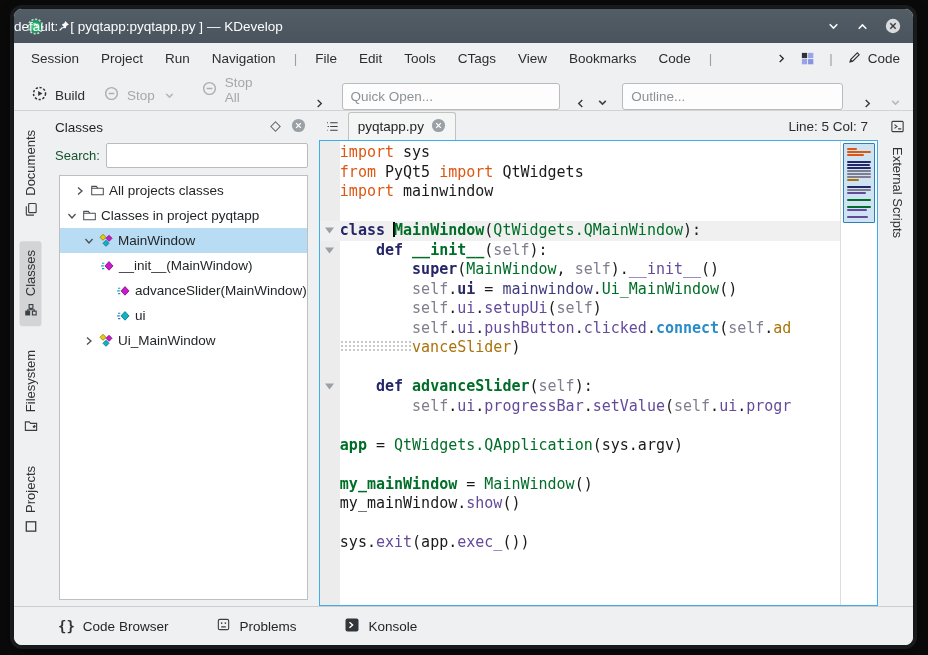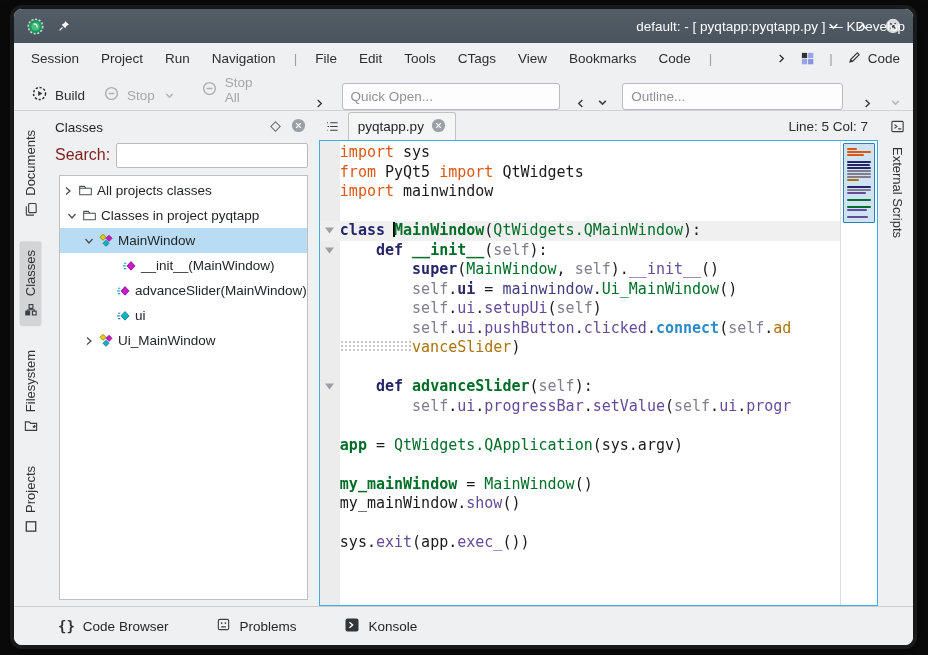--- a/index.html
+++ b/index.html
@@ -13,21 +13,21 @@
     border-radius:9px;overflow:hidden;display:flex;flex-direction:column;
     background:var(--chrome);border:1px solid #15181b;
     box-shadow:0 0 0 3px rgba(40,42,46,.55), 0 4px 14px rgba(0,0,0,.65);
   }
   
   #titlebar{
     height:34px;flex:0 0 auto;display:flex;align-items:center;position:relative;
     background:linear-gradient(#525d66,var(--titlebar));color:#fcfcfc;font-size:13.5px;
   }
   #titlebar .tb-left{display:flex;align-items:center;gap:12px;padding-left:12px;}
-  #titlebar .tb-title{position:absolute;left:0;right:8px;text-align:right;pointer-events:none;}
+  #titlebar .tb-title{position:absolute;left:0;right:8px;text-align:left;pointer-events:none;}
   #titlebar .tb-right{margin-left:auto;display:flex;align-items:center;gap:16px;padding-right:12px;}
   .tb-btn{display:flex;align-items:center;cursor:default;}
   
   #menubar{
     height:31px;flex:0 0 auto;display:flex;align-items:center;
     background:var(--chrome);font-size:13.5px;color:var(--text);padding:0 6px;
   }
   .menu-item{padding:4px 11px;border-radius:3px;}
   .mb-sep{color:#9aa0a5;padding:0 7px;}
   .mb-right{margin-left:auto;display:flex;align-items:center;}
@@ -67,21 +67,21 @@
   #right-strip .vtab-r{
     writing-mode:vertical-rl;display:flex;align-items:center;gap:6px;
     font-size:13px;color:#2f3337;padding:2px;
   }
   
   #classes-panel{flex:0 0 253px;display:flex;flex-direction:column;padding:4px 2px 6px 8px;min-height:0;}
   .panel-header{display:flex;align-items:center;height:24px;flex:0 0 auto;}
   .panel-title{font-size:13.5px;color:#232629;}
   .panel-header .ph-icons{margin-left:auto;display:flex;align-items:center;gap:10px;padding-right:6px;}
   .search-row{display:flex;align-items:center;gap:6px;height:32px;flex:0 0 auto;}
-  .search-row label{font-size:16px;color:#7f1d1d;}
+  .search-row label{font-size:13px;color:#14532d;}
   #class-search{flex:1;height:23px;border:1px solid #b9bbbd;border-radius:2px;background:#fff;
     font-size:13.5px;padding:0 6px;outline:none;margin-right:4px;}
   #class-tree{
     flex:1 1 auto;margin-top:4px;margin-left:4px;margin-right:4px;
     background:#fff;border:1px solid #bdc0c2;overflow:hidden;padding-top:2px;
   }
   .tree-row{display:flex;align-items:center;height:25px;font-size:13.5px;color:#232629;white-space:nowrap;}
   .tree-row.selected{background:var(--selection);}
   .tree-expander{width:16px;display:flex;justify-content:center;flex:0 0 16px;}
   .tree-icon{width:18px;display:flex;justify-content:center;flex:0 0 18px;margin-right:3px;}
@@ -321,21 +321,21 @@
                 <circle cx="8" cy="8" r="7" fill="#9aa0a5"></circle>
                 <path d="M5.5 5.5l5 5M10.5 5.5l-5 5" stroke="#fff" stroke-width="1.4"></path>
               </svg></span>
         </span>
       </div>
       <div class="search-row">
         <label>Search:</label>
         <input id="class-search" value="" style="">
       </div>
       <div id="class-tree">
-          <div class="tree-row" style="padding-left: 0;">
+          <div class="tree-row" style="padding-left: 12px;">
             <span class="tree-expander">
               <svg width="10" height="10" viewBox="0 0 10 10">
                 <path d="M3 1.5l4 3.5-4 3.5" fill="none" stroke="#4a4f54" stroke-width="1.3"></path>
               </svg>
             </span>
             <span class="tree-icon">
               <svg width="15" height="15" viewBox="0 0 16 16">
                 <path d="M1.8 3.6h5l1.4 1.9h6v7H1.8z" fill="#fefefe" stroke="#4a4f54" stroke-width="1.1" stroke-linejoin="round"></path>
                 <path d="M1.8 5.5h6.4" stroke="#4a4f54" stroke-width="1.1"></path>
               </svg>
@@ -364,21 +364,21 @@
             </span>
             <span class="tree-icon">
               <svg width="16" height="16" viewBox="0 0 16 16">
                 <path d="M5 1.3 8 4.3 5 7.3 2 4.3z" fill="#e9cb0d" stroke="#97820a" stroke-width=".9"></path>
                 <path d="M11 2.3 14 5.3 11 8.3 8 5.3z" fill="#c91bc9" stroke="#8d0d8d" stroke-width=".9"></path>
                 <path d="M8 7.3 11 10.3 8 13.3 5 10.3z" fill="#0fb4c4" stroke="#077d88" stroke-width=".9"></path>
               </svg>
             </span>
             <span>MainWindow</span>
           </div>
-          <div class="tree-row" style="padding-left: 44px;">
+          <div class="tree-row" style="padding-left: 22px;">
             <span class="tree-expander"></span>
             <span class="tree-icon">
               <svg width="16" height="16" viewBox="0 0 16 16">
                 <path d="M3 5.2h2.3M2.2 7.9h2.6M3 10.6h2.3" stroke="#0fa4b8" stroke-width="1.1"></path>
                 <path d="M10 3.6 14 7.9 10 12.2 6 7.9z" fill="#c91bc9" stroke="#8d0d8d" stroke-width=".9"></path>
               </svg>
             </span>
             <span>__init__(MainWindow)</span>
           </div>
           <div class="tree-row" style="padding-left: 38px;">

